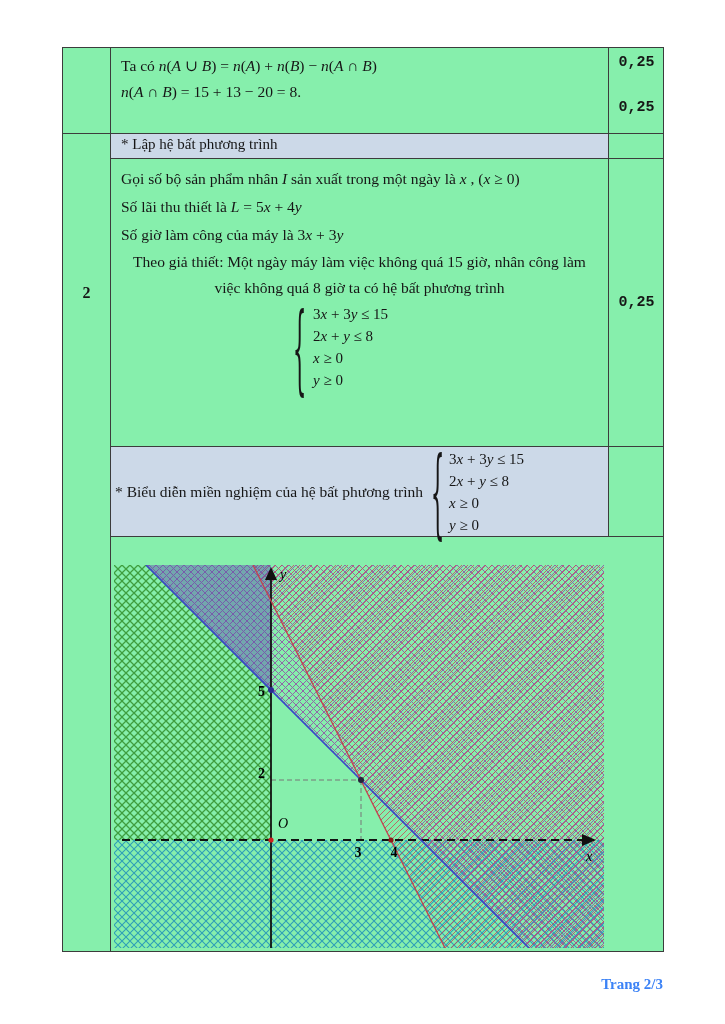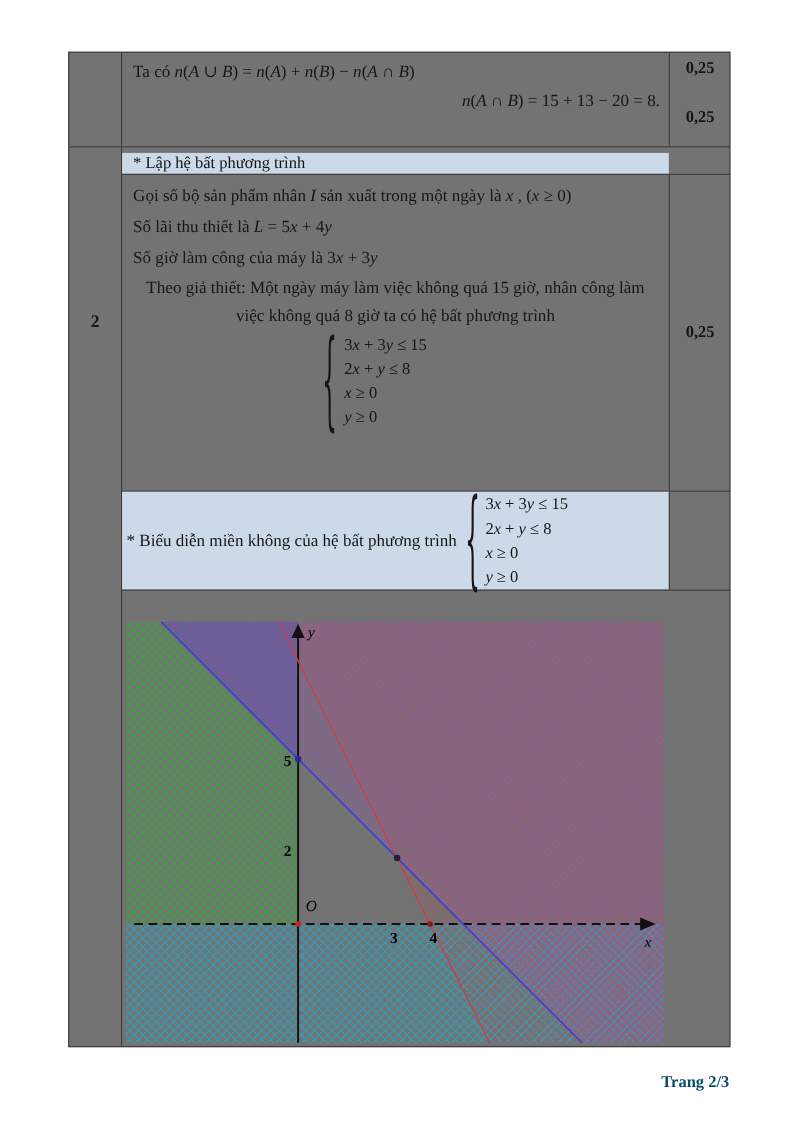--- a/index.html
+++ b/index.html
@@ -4,44 +4,44 @@
 <style>
   * { margin:0; padding:0; box-sizing:border-box; }
   html,body { background:#ffffff; }
   body {
     width:725px; height:1024px;
     font-family:"Liberation Serif","DejaVu Serif",serif;
     color:#161616; font-size:15.5px;
   }
   .page { position:relative; width:725px; height:1024px; background:#fff; overflow:hidden; }
 
-  .table { position:absolute; left:62px; top:47px; width:602px; border:1px solid #3c3c3c; background:#737373; }
+  .table { position:absolute; left:62px; top:47px; width:602px; border:1px solid #3c3c3c; background:#86efac; }
 
   .row { display:flex; }
   
   .rowA { height:86px; border-bottom:1px solid #3c3c3c; }
   .cellL { width:48px; border-right:1px solid #3c3c3c; flex:none; }
   .cellM { width:497px; flex:none; }
   .cellP { width:56px; border-left:1px solid #3c3c3c; flex:none; }
   .rowA .cellM { padding:5px 8px 0 10px; line-height:26px; }
-  .rowA .l3 { text-align:right; }
+  .rowA .l3 { text-align:left; }
   .rowA .cellP { display:flex; flex-direction:column; align-items:center; padding-top:6px; }
-  .pt { font-weight:bold; font-size:15px; }
+  .pt { font-weight:bold; font-size:15px;font-family:Liberation Mono, monospace; }
   .rowA .pt2 { margin-top:28px; }
 
   
   .rowB { align-items:stretch; }
   .qnum { text-align:center; padding-top:150px; font-weight:bold; font-size:16px; }
   .rowB-right { width:553px; flex:none; display:flex; flex-direction:column; }
   .sub { display:flex; }
   .sub .m { width:497px; flex:none; }
   .sub .p { width:56px; flex:none; border-left:1px solid #3c3c3c;
             display:flex; align-items:center; justify-content:center; }
 
-  .band1 { height:24px;align-items:flex-end; }
+  .band1 { height:24px; }
   .band1 .m { background:#ccd9e8; padding:2px 0 0 10px; font-size:15px; }
 
   .sec1 { height:288px; border-top:1px solid #3c3c3c; }
   .sec1 .m { padding:6px 10px 0 10px; }
   .tline { line-height:28px; }
   .para  { line-height:26px; margin-top:0;text-align:center; }
 
   .system { display:flex; align-items:center; }
   .sec1 .system { margin:2px 0 0 170px; }
   .brace { display:inline-block; font-family:"DejaVu Serif",serif; font-size:30px;
@@ -52,21 +52,21 @@
   .band2 .m { background:#ccd9e8; display:flex; align-items:center; padding-left:4px; }
   .band2 .system { margin-left:6px; }
   .band2 .brace { margin-right:8px; }
 
   .sec2 { height:415px; border-top:1px solid #3c3c3c; }
   .sec2 .m { padding:28px 0 0 3px; }
 
   .math i, .vit { font-style:italic; }
 
   .footer { position:absolute; left:62px; top:976px; width:601px; text-align:right;
-            font-weight:bold; font-size:15px; color:#0c4a6e; }
+            font-weight:bold; font-size:15px; color:#3b82f6; }
 
   svg text { font-family:"Liberation Serif","DejaVu Serif",serif; }
 </style>
 </head>
 <body>
 
 <div class="page">
   <div class="table">
 
     <div class="row rowA">
@@ -106,21 +106,21 @@
               </div>
             </div>
           </div>
           <div class="p">
               <span class="pt">0,25</span>
             </div>
         </div>
 
         <div class="sub band2">
           <div class="m">
-            <span>* Biểu diễn miền không của hệ bất phương trình</span>
+            <span>* Biểu diễn miền nghiệm của hệ bất phương trình</span>
             <div class="system">
               <span class="brace">{</span>
               <div class="syslines">
                 <div class="math">3<i>x</i> + 3<i>y</i> ≤ 15</div>
                 <div class="math">2<i>x</i> + <i>y</i> ≤ 8</div>
                 <div class="math"><i>x</i> ≥ 0</div>
                 <div class="math"><i>y</i> ≥ 0</div>
               </div>
             </div>
           </div>

